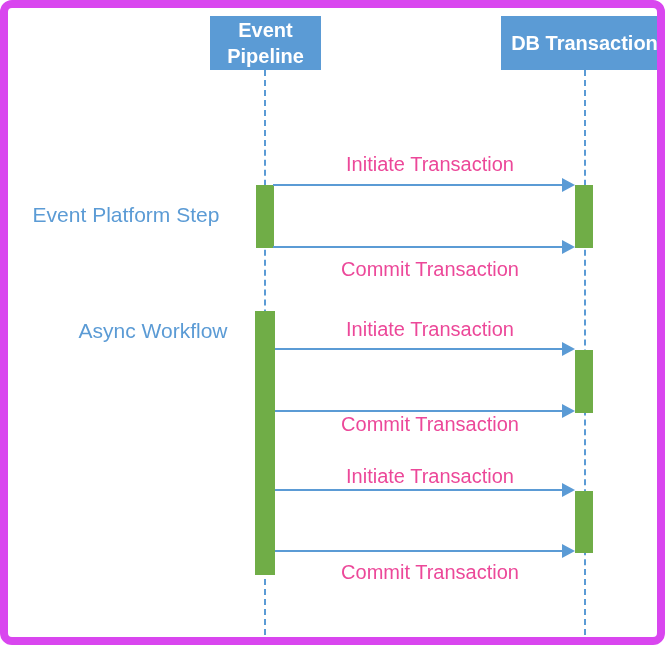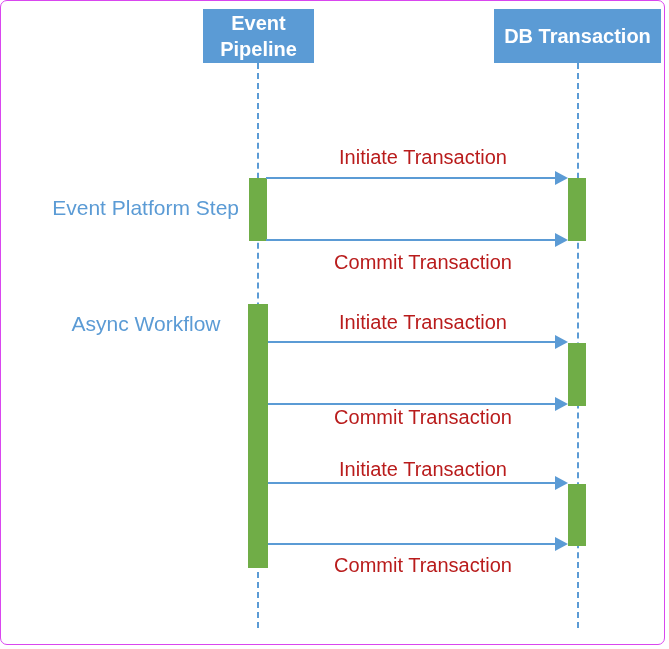--- a/index.html
+++ b/index.html
@@ -3,22 +3,22 @@
 <meta charset="utf-8">
 <style>
   html, body { margin: 0; padding: 0; background: #ffffff; }
   * { box-sizing: border-box; }
 
   .canvas {
     position: relative;
     width: 665px;
     height: 645px;
     background: #ffffff;
-    border: 1px solid #d946ef;
-    border-radius: 7px;
+    border: 8px solid #d946ef;
+    border-radius: 12px;
     font-family: "Liberation Sans", sans-serif;
     overflow: hidden;
   }
 
   
   .head-box {
     position: absolute;
     background: #5b9bd5;
     color: #ffffff;
     font-size: 20px;
@@ -76,41 +76,41 @@
   .arr-4 { left: 267px; top: 396px; width: 300px; }
   .arr-5 { left: 267px; top: 475px; width: 300px; }
   .arr-6 { left: 267px; top: 536px; width: 300px; }
 
   
   .msg-label {
     position: absolute;
     left: 312px;
     width: 220px;
     text-align: center;
-    color: #b91c1c;
+    color: #ec4899;
     font-size: 20px;
     line-height: 23px;
     white-space: nowrap;
   }
   .lbl-1 { top: 145px; }
   .lbl-2 { top: 250px; }
   .lbl-3 { top: 310px; }
   .lbl-4 { top: 405px; }
   .lbl-5 { top: 457px; }
   .lbl-6 { top: 553px; }
 
   .annotation {
     position: absolute;
     color: #5b9bd5;
     font-size: 21px;
     line-height: 29px;
     text-align: center;
     white-space: nowrap;
   }
-  .anno-1 { left: 18px; top: 192px; width: 220px; text-align: right; }
+  .anno-1 { left: 8px; top: 192px; width: 220px; }
   .anno-2 { left: 30px; top: 308px; width: 230px; }
 </style>
 </head>
 <body>
 
 <div class="canvas">
 
   <div class="head-box ep">
     <span>Event Pipeline</span>
   </div>

